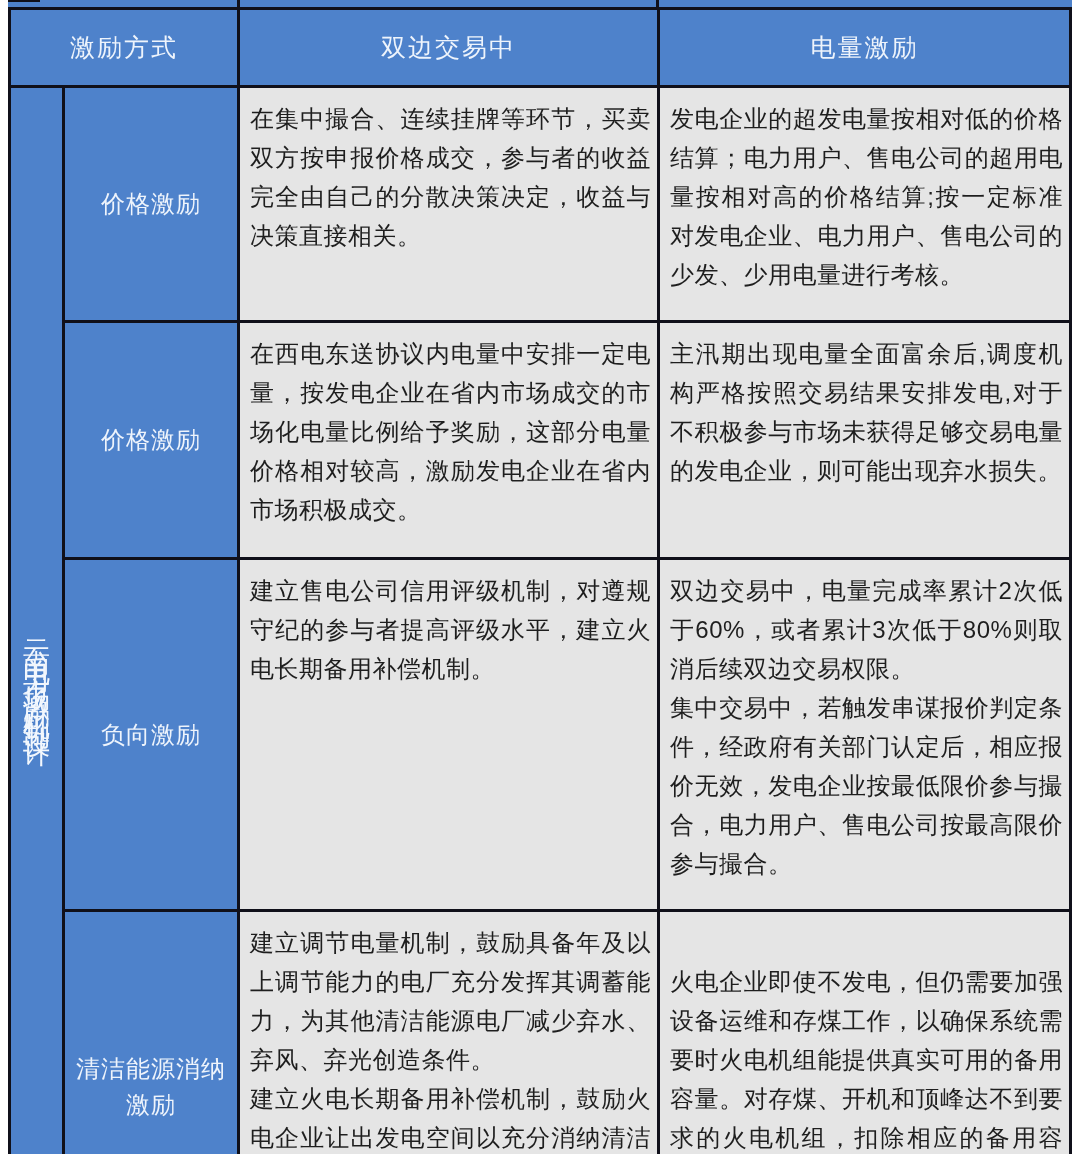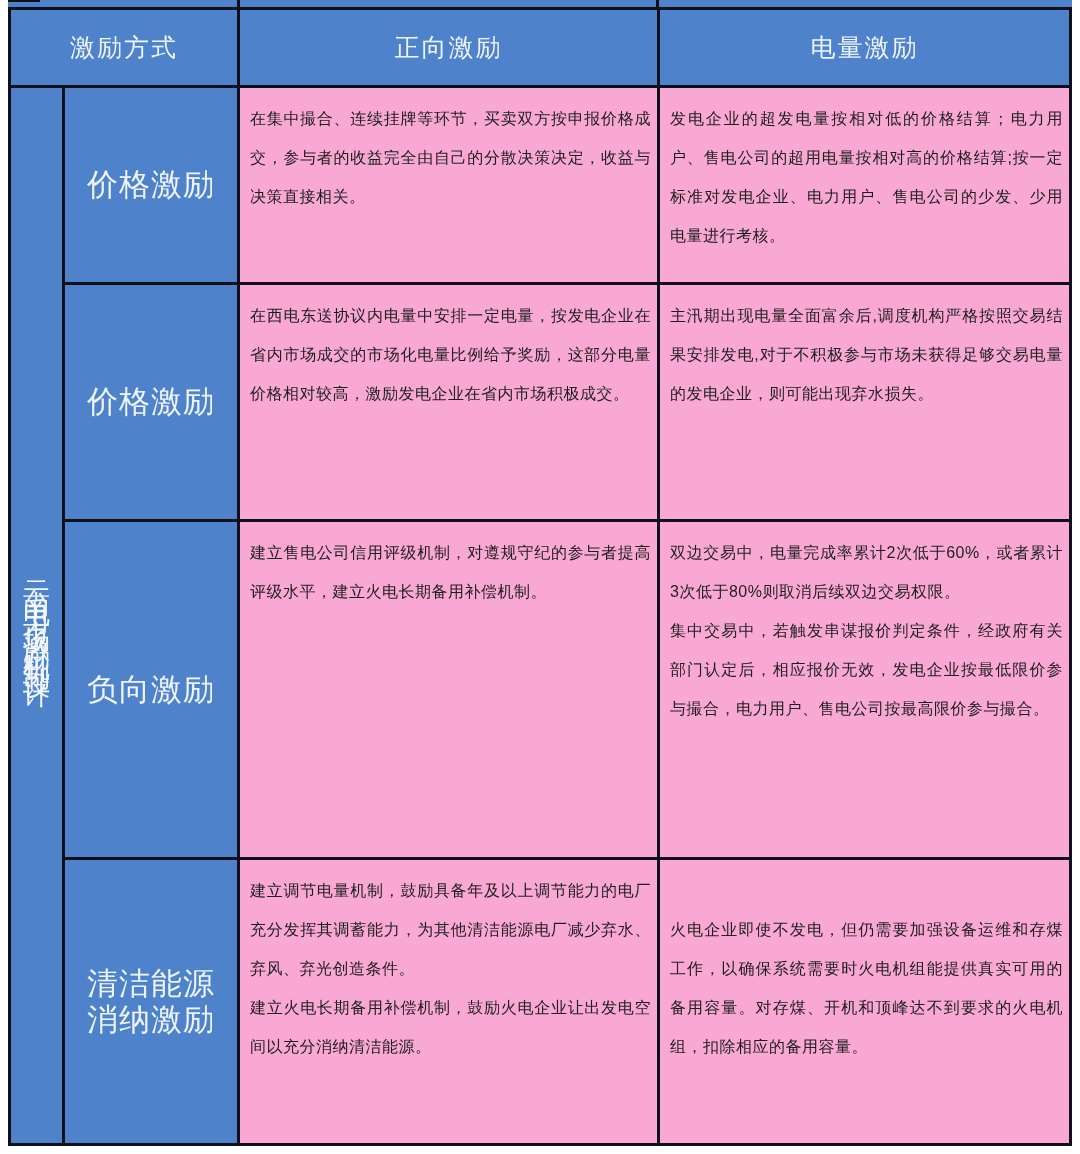--- a/index.html
+++ b/index.html
@@ -33,41 +33,41 @@
   .c3 { width: 412px; }
 
   th.head, td.cat, td.side {
     background: #4e82cb;
     color: #eef4fc;
     font-weight: 500;
     text-align: center;
     vertical-align: middle;
   }
   th.head { font-size: 25px; letter-spacing: 2px; height: 78px; }
-  td.cat  { font-size: 31px; letter-spacing: 1px; padding: 12px 8px; line-height: 36px; }
+  td.cat  { font-size: 24px; letter-spacing: 1px; padding: 12px 8px; line-height: 36px; }
 
   td.side { padding: 0; }
   td.side .vtext {
     display: inline-block;
     writing-mode: vertical-rl;
     text-orientation: upright;
     font-size: 27px;
     letter-spacing: 9px;
     color: #f2f7fd;
     font-weight: 500;
   }
 
   td.content {
-    background: #f9a8d4;
+    background: #e5e5e5;
     color: #1e1e1e;
-    font-size: 16px;
+    font-size: 24px;
     line-height: 39px;
     letter-spacing: 0.5px;
     vertical-align: top;
-    padding: 11px 6px 16px 10px;
+    padding: 11px 6px 26px 10px;
     white-space: pre-line;
     text-align: justify;
     position: relative;
   }
 
   tr.r1 { height: 197px; }
   tr.r2 { height: 237px; }
   tr.r3 { height: 338px; }
   tr.r4 { height: 286px; }
 </style>
@@ -86,21 +86,21 @@
     <colgroup>
       <col class="c0">
         <col class="c1">
         <col class="c2">
         <col class="c3">
     </colgroup>
 
     <tbody>
         <tr>
       <th class="head" colspan="2">激励方式</th>
-      <th class="head">正向激励</th>
+      <th class="head">双边交易中</th>
       <th class="head">电量激励</th>
     </tr>
 
     <tr class="r1">
       <td class="side" rowspan="4">
         <span class="vtext">云南电力市场激励机制设计</span>
       </td>
       <td class="cat">价格激励</td>
       <td class="content">在集中撮合、连续挂牌等环节，买卖双方按申报价格成交，参与者的收益完全由自己的分散决策决定，收益与决策直接相关。</td>
       <td class="content">发电企业的超发电量按相对低的价格结算；电力用户、售电公司的超用电量按相对高的价格结算;按一定标准对发电企业、电力用户、售电公司的少发、少用电量进行考核。</td>

